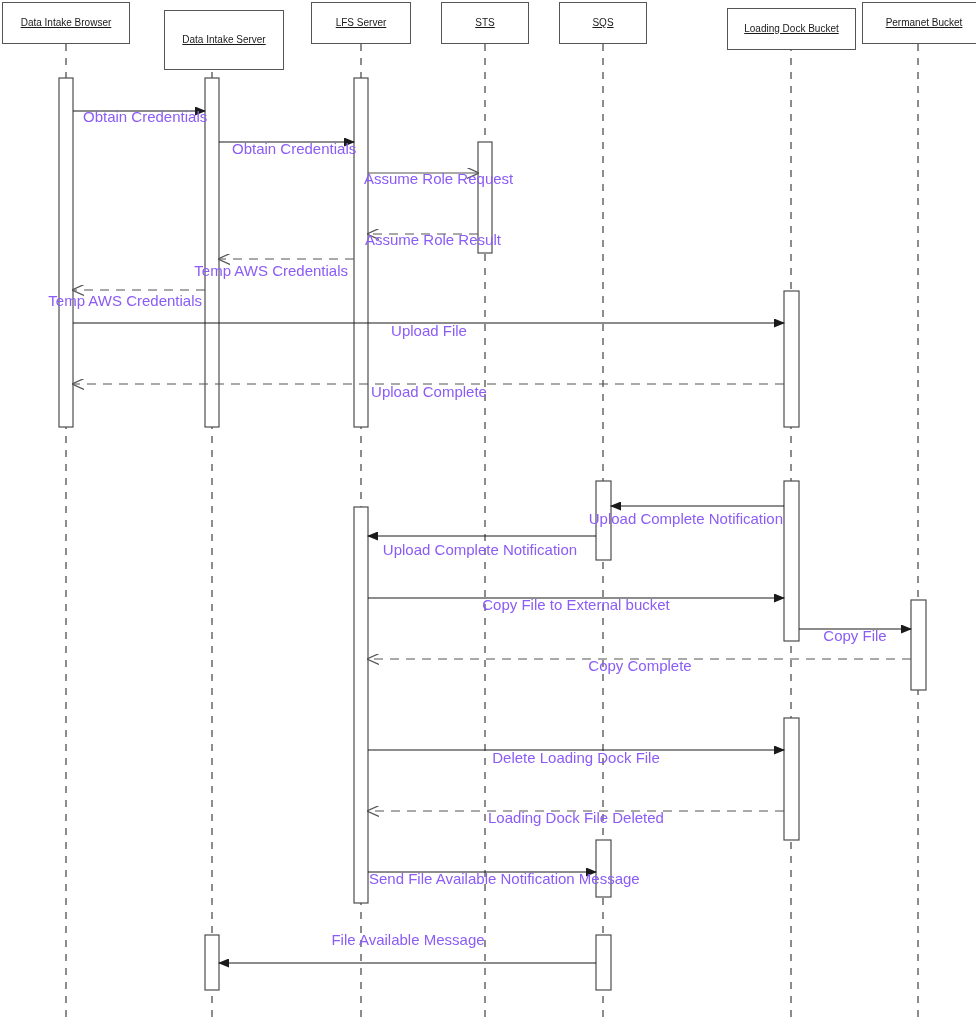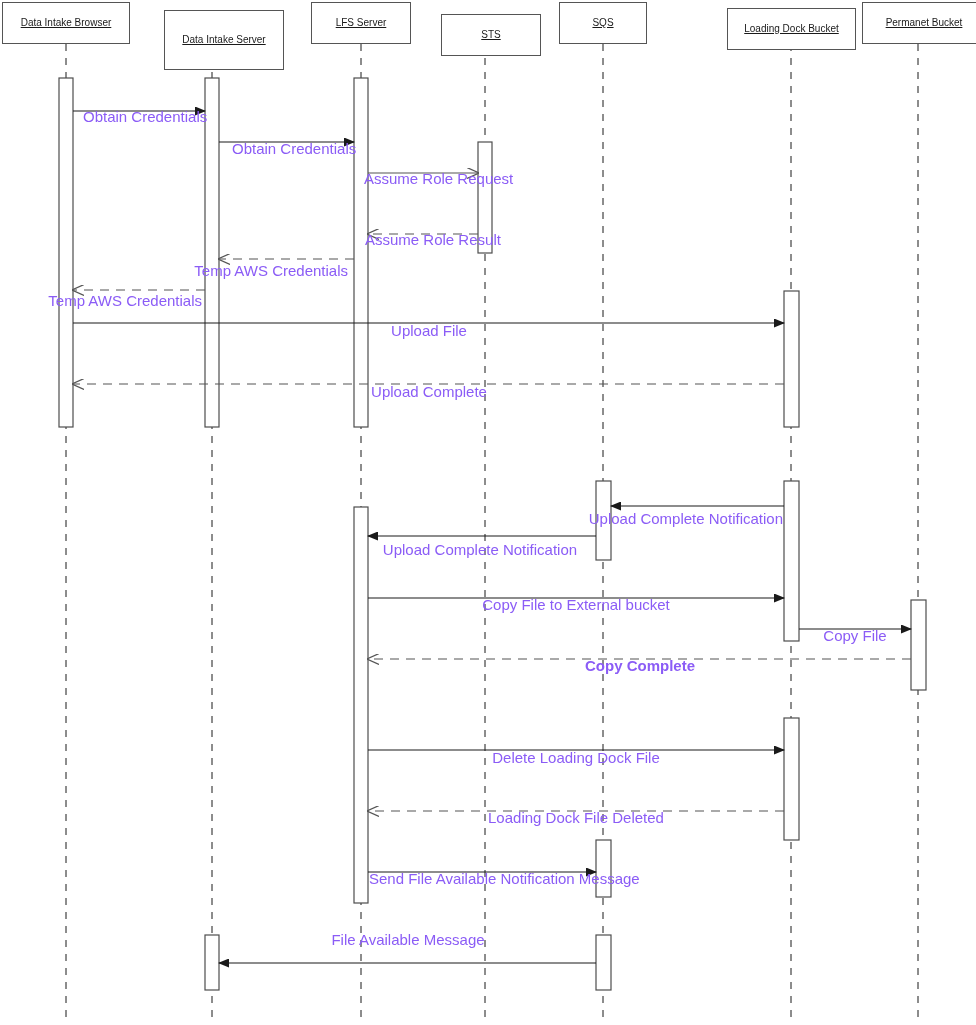--- a/index.html
+++ b/index.html
@@ -118,21 +118,21 @@
   <div id="heads-layer">
       <div class="lifeline-head" style="left: 2px; top: 2px; width: 128px; height: 42px;">
         <span class="lifeline-head-label">Data Intake Browser</span>
       </div>
       <div class="lifeline-head" style="left: 152px; top: 10px; width: 120px; height: 60px; margin-left: 12px;">
         <span class="lifeline-head-label">Data Intake Server</span>
       </div>
       <div class="lifeline-head" style="left: 311px; top: 2px; width: 100px; height: 42px;">
         <span class="lifeline-head-label">LFS Server</span>
       </div>
-      <div class="lifeline-head" style="left: 441px; top: 14px; width: 100px; height: 42px;">
+      <div class="lifeline-head" style="left: 441px; top: 2px; width: 88px; height: 42px;">
         <span class="lifeline-head-label">STS</span>
       </div>
       <div class="lifeline-head" style="left: 559px; top: 2px; width: 88px; height: 42px;">
         <span class="lifeline-head-label">SQS</span>
       </div>
       <div class="lifeline-head" style="left: 727px; top: 8px; width: 129px; height: 42px;">
         <span class="lifeline-head-label">Loading Dock Bucket</span>
       </div>
       <div class="lifeline-head" style="left: 862px; top: 2px; width: 124px; height: 42px;">
         <span class="lifeline-head-label">Permanet Bucket</span>
@@ -144,19 +144,19 @@
       <div class="msg-label" style="left: 364px; top: 147px;">Assume Role Request</div>
       <div class="msg-label" style="left: 365px; top: 208px;">Assume Role Result</div>
       <div class="msg-label anchor-end" style="left: 348px; top: 239px;">Temp AWS Credentials</div>
       <div class="msg-label anchor-end" style="left: 202px; top: 269px;">Temp AWS Credentials</div>
       <div class="msg-label anchor-mid" style="left: 429px; top: 299px;">Upload File</div>
       <div class="msg-label anchor-mid" style="left: 429px; top: 360px;">Upload Complete</div>
       <div class="msg-label anchor-end" style="left: 783px; top: 487px;">Upload Complete Notification</div>
       <div class="msg-label anchor-mid" style="left: 480px; top: 518px;">Upload Complete Notification</div>
       <div class="msg-label anchor-mid" style="left: 576px; top: 573px;">Copy File to External bucket</div>
       <div class="msg-label anchor-mid" style="left: 855px; top: 604px;">Copy File</div>
-      <div class="msg-label anchor-mid" style="left: 640px; top: 634px; font-weight: bold;">Copy Complete</div>
+      <div class="msg-label anchor-mid" style="left: 640px; top: 634px;">Copy Complete</div>
       <div class="msg-label anchor-mid" style="left: 576px; top: 726px;">Delete Loading Dock File</div>
       <div class="msg-label anchor-mid" style="left: 576px; top: 786px;">Loading Dock File Deleted</div>
       <div class="msg-label" style="left: 369px; top: 847px;">Send File Available Notification Message</div>
       <div class="msg-label anchor-mid" style="left: 408px; top: 908px;">File Available Message</div>
     </div>
 </div>
 
 </body></html>

